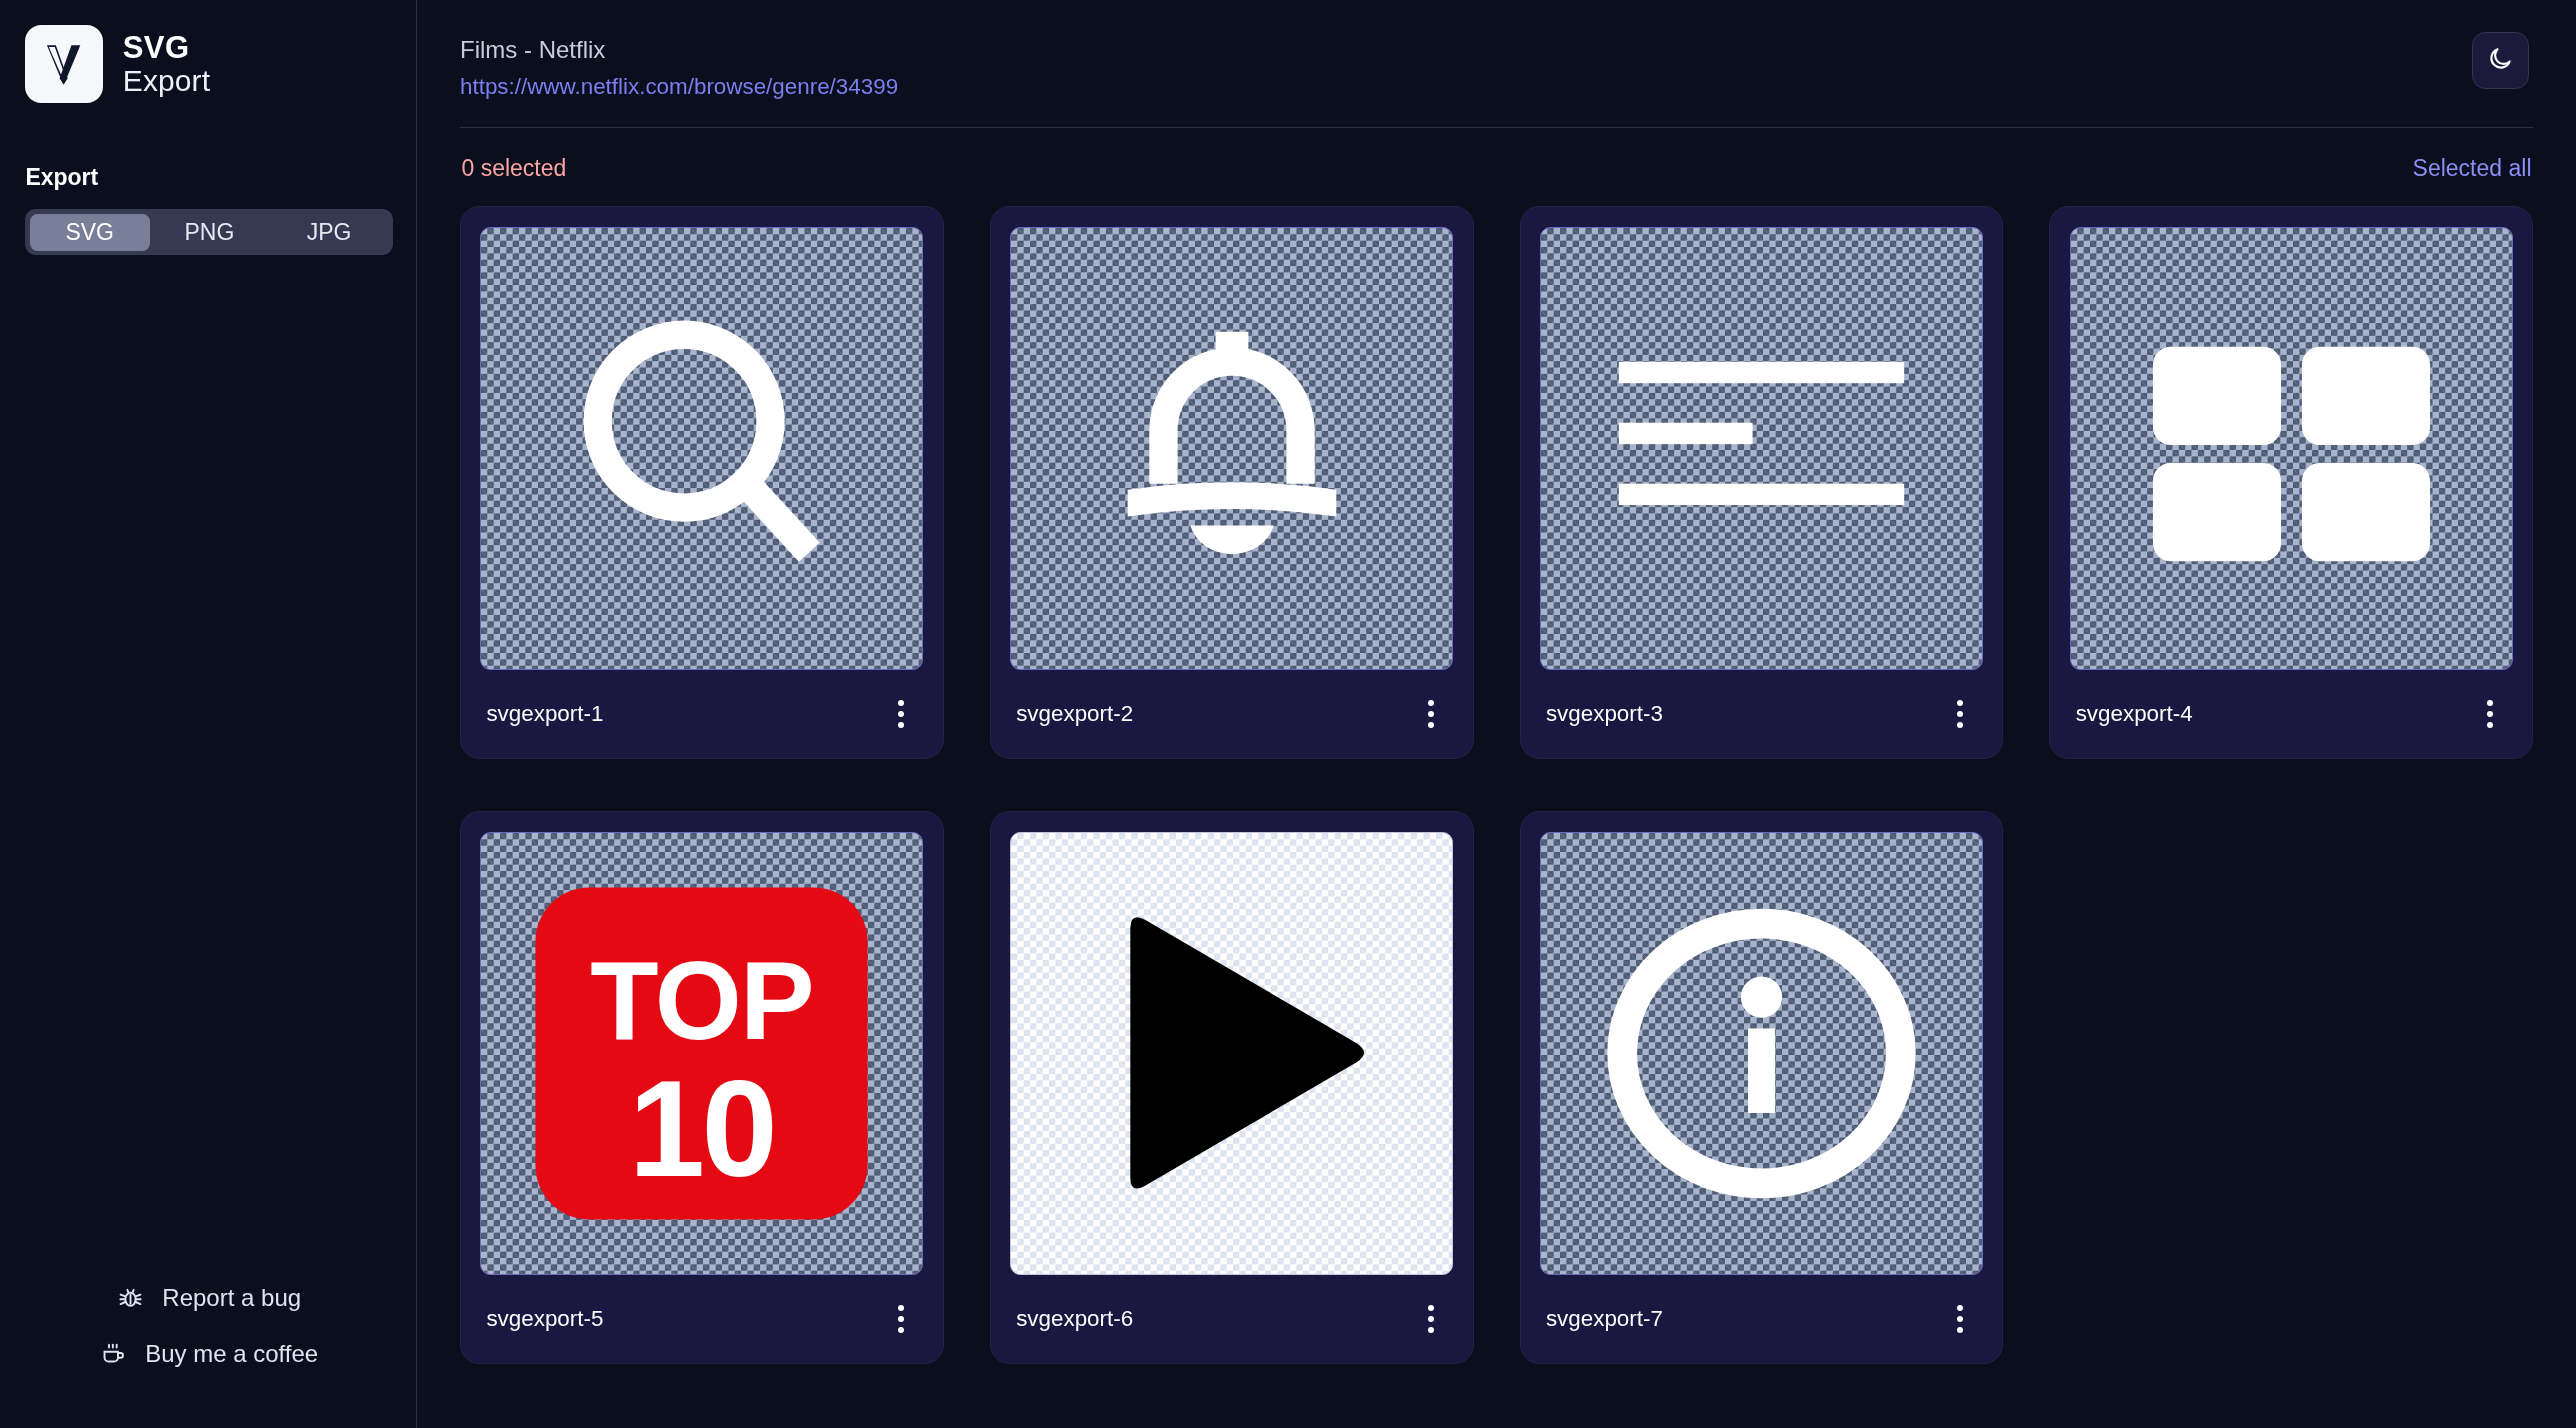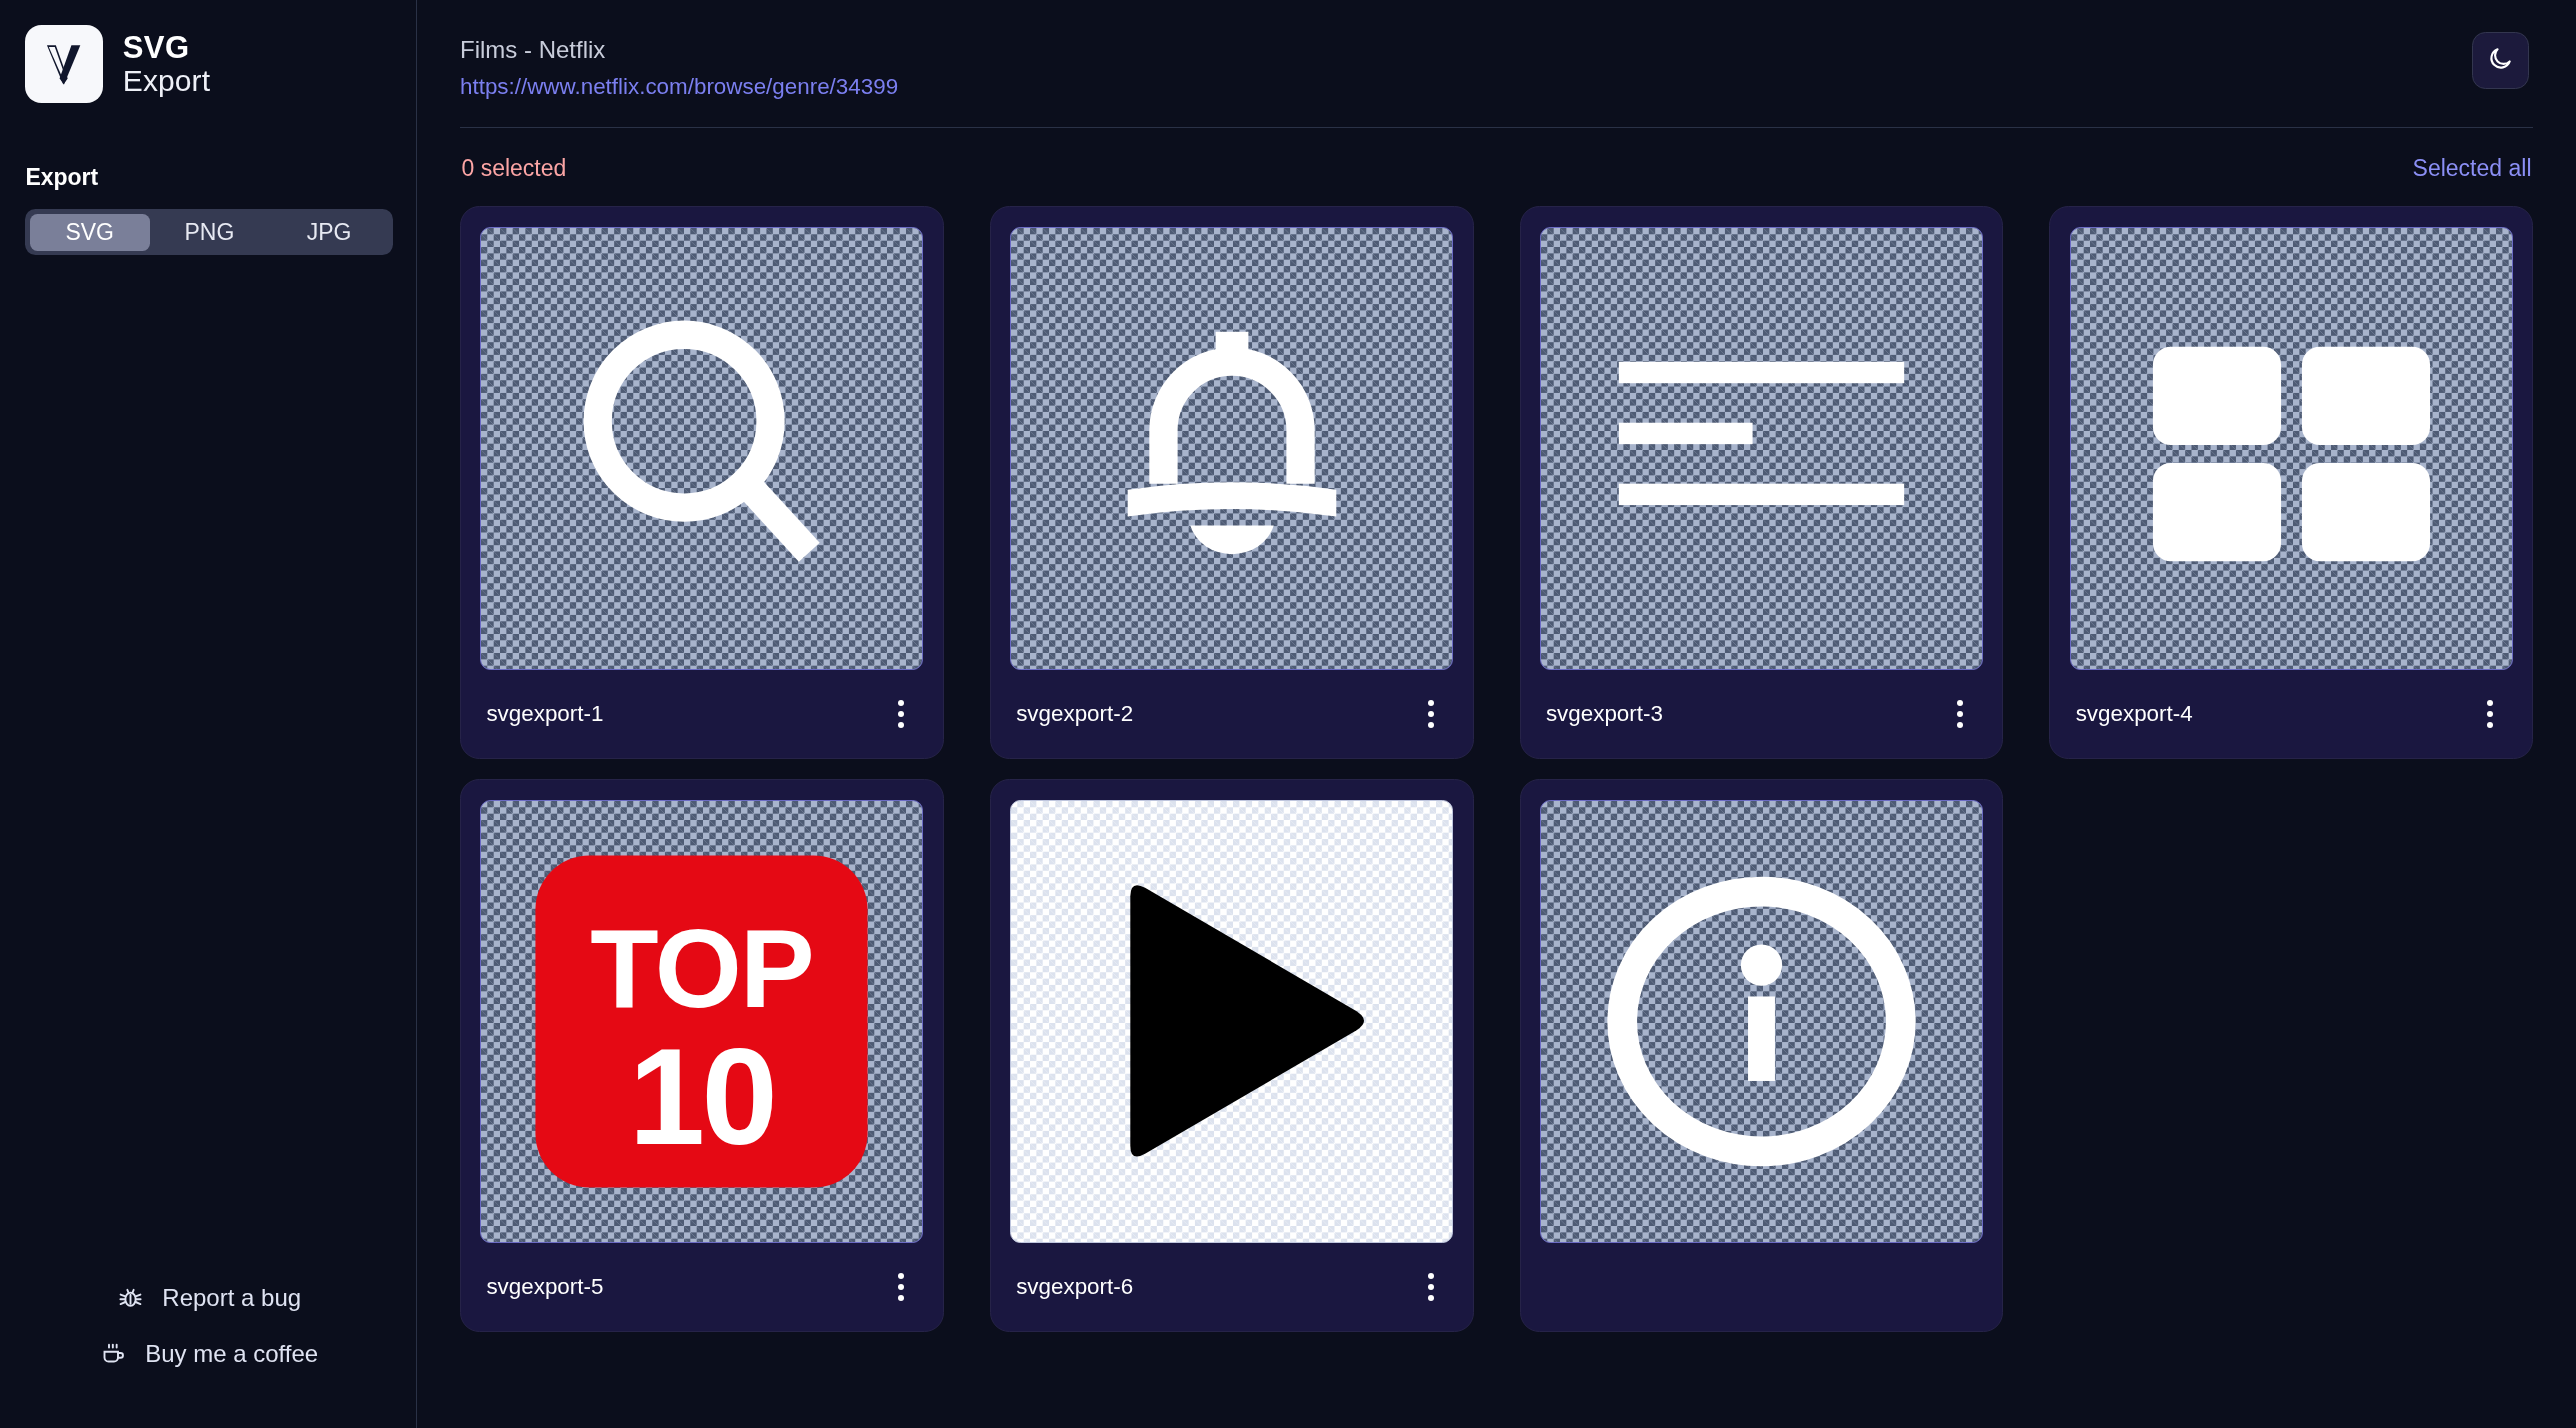--- a/index.html
+++ b/index.html
@@ -190,21 +190,21 @@
     align-items: center;
     justify-content: space-between;
     padding: 27px 1.5px 22.4px 1.5px;
   }
   .sel-count { font-size: 23px; color: #fca5a5; }
   .sel-all { font-size: 23px; color: #8b8ff5; cursor: pointer; }
 
   .grid {
     display: grid;
     grid-template-columns: repeat(4, 1fr);
-    gap: 20px 46px;
+    gap: 52px 46px;
     padding-top: 1.5px;
   }
 
   .card {
     background: #1a1740;
     border: 1.5px solid #262348;
     border-radius: 19.4px;
     padding: 19.4px 19.4px 0 19.4px;
     display: flex;
     flex-direction: column;
@@ -471,19 +471,27 @@
       <div class="card">
         <div class="preview">
           <span>
             <svg width="335" height="313" viewBox="0 0 107 100" fill="none">
               <ellipse cx="53.5" cy="50" rx="44.5" ry="41.5" stroke="#ffffff" stroke-width="9.5"></ellipse>
               <circle cx="53.5" cy="32" r="6.6" fill="#ffffff"></circle>
               <rect x="49.2" y="42" width="8.6" height="27" fill="#ffffff"></rect>
             </svg>
           </span>
         </div>
+        <div class="card-foot">
+          <span class="card-name">svgexport-7</span>
+          <span class="kebab">
+              <i></i>
+              <i></i>
+              <i></i>
+            </span>
+        </div>
       </div>
 
 
     </div>
   </main>
 </div>
 
 
 </body></html>

